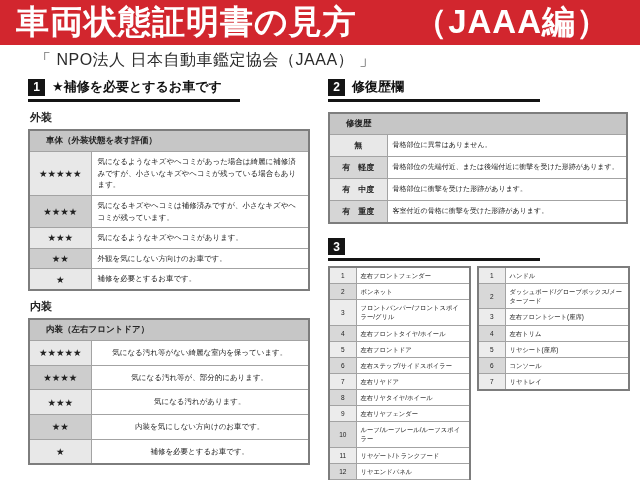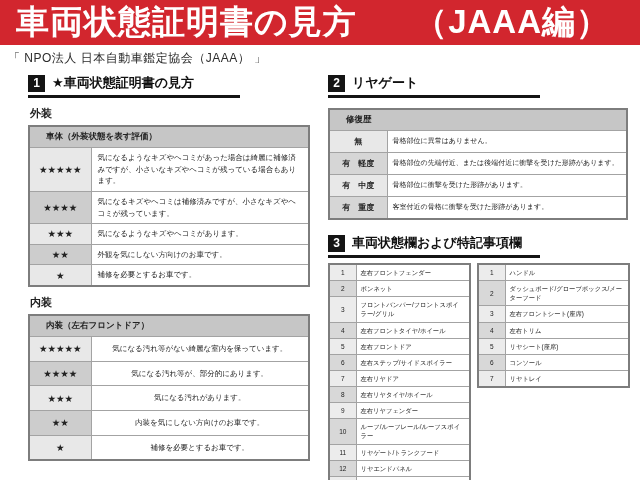--- a/index.html
+++ b/index.html
@@ -4,21 +4,21 @@
 <style>
   * { margin:0; padding:0; box-sizing:border-box; }
   html,body { width:640px; height:480px; background:#fff; font-family:"Liberation Sans","DejaVu Sans",sans-serif; }
   .page { width:640px; height:480px; display:flex; flex-direction:column; overflow:hidden; background:#fff; }
 
   
   .hdr { height:57px; background:#d2262e; display:flex; align-items:center; padding:0 30px 0 16px; justify-content:space-between; }
   .hdr .ttl { color:#fff; font-weight:bold; font-size:33px; letter-spacing:1px; }
   .hdr .ed  { color:#fff; font-weight:bold; font-size:33px; letter-spacing:1px;margin-left:44px; }
 
-  .subttl { font-size:12px; color:#2b2b2b; padding:5px 0 2px 8px; letter-spacing:0.5px; }
+  .subttl { font-size:16px; color:#2b2b2b; padding:5px 0 2px 20px; letter-spacing:0.5px;margin-left:15px; }
 
   
   .content { display:flex; padding-left:28px; flex:1 0 auto; }
   .col-left  { width:284px; flex-shrink:0; }
   .col-right { width:302px; margin-left:16px; flex-shrink:0; }
 
   
   .sec-head { display:flex; align-items:center; border-bottom:3px solid #141414; padding-bottom:3px; width:fit-content; min-width:212px; margin-top:5px; }
   .sec-num  { width:17px; height:17px; background:#141414; color:#fff; font-weight:bold; font-size:12px; display:flex; align-items:center; justify-content:center; flex-shrink:0; }
   .sec-title{ font-weight:bold; font-size:13px; margin-left:7px; color:#111; white-space:nowrap; }
@@ -65,21 +65,21 @@
     <span class="ed">（JAAA編）</span>
   </div>
 
   <div class="subttl">「 NPO法人 日本自動車鑑定協会（JAAA） 」</div>
 
   <div class="content">
 
     <div class="col-left">
       <div class="sec-head">
         <span class="sec-num">1</span>
-        <span class="sec-title">★車両状態証明書の見方</span>
+        <span class="sec-title">★補修を必要とするお車です</span>
       </div>
 
       <div class="grp-label">外装</div>
       <table class="tbl-stars">
         <thead>
           <tr>
             <th colspan="2">車体（外装状態を表す評価）</th>
           </tr>
         </thead>
         <tbody>
@@ -134,21 +134,21 @@
               <td class="cell-stars">★</td>
               <td class="cell-desc">補修を必要とするお車です。</td>
             </tr>
           </tbody>
       </table>
     </div>
 
     <div class="col-right">
       <div class="sec-head">
         <span class="sec-num">2</span>
-        <span class="sec-title">リヤゲート</span>
+        <span class="sec-title">修復歴欄</span>
       </div>
 
       <table class="tbl-rep" style="margin-top:10px;">
         <thead>
           <tr>
             <th colspan="2">修復歴</th>
           </tr>
         </thead>
         <tbody>
             <tr>
@@ -165,21 +165,20 @@
             </tr>
             <tr>
               <td class="cell-grade">有　重度</td>
               <td class="cell-desc">客室付近の骨格に衝撃を受けた形跡があります。</td>
             </tr>
           </tbody>
       </table>
 
       <div class="sec-head" style="margin-top:14px;">
         <span class="sec-num">3</span>
-        <span class="sec-title">車両状態欄および特記事項欄</span>
       </div>
 
       <div class="lists">
         <table class="tbl-list ext">
           <tbody>
               <tr>
                 <td class="cell-num">1</td>
                 <td class="cell-label">左右フロントフェンダー</td>
               </tr>
               <tr>

